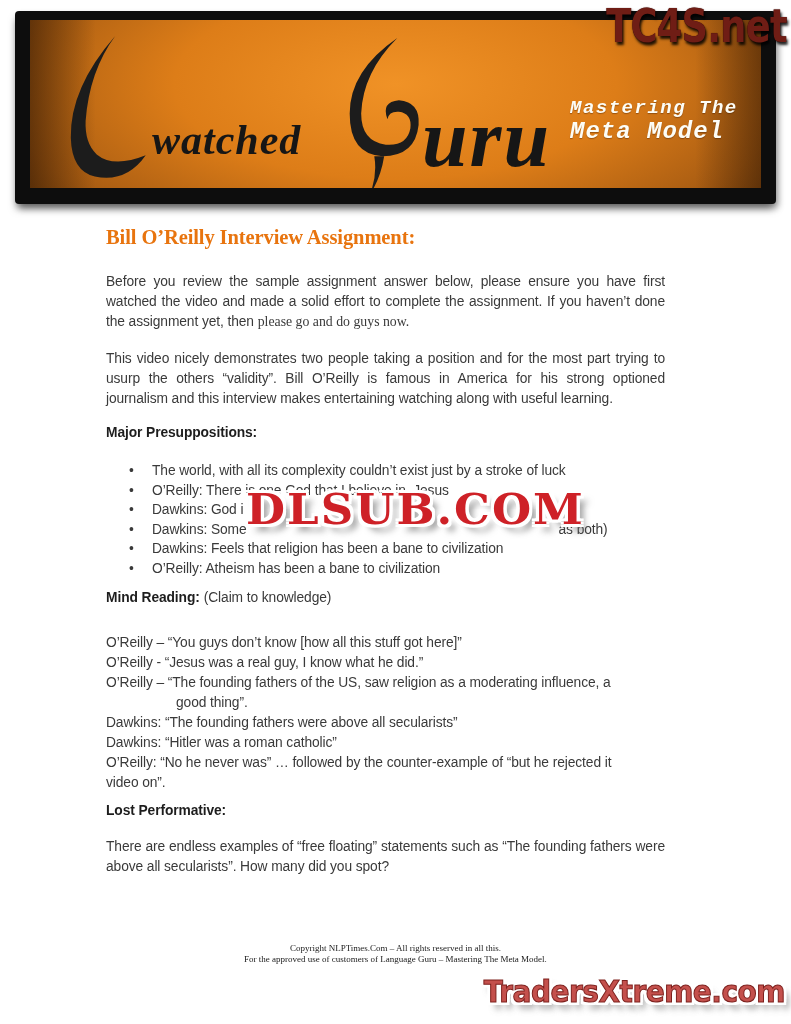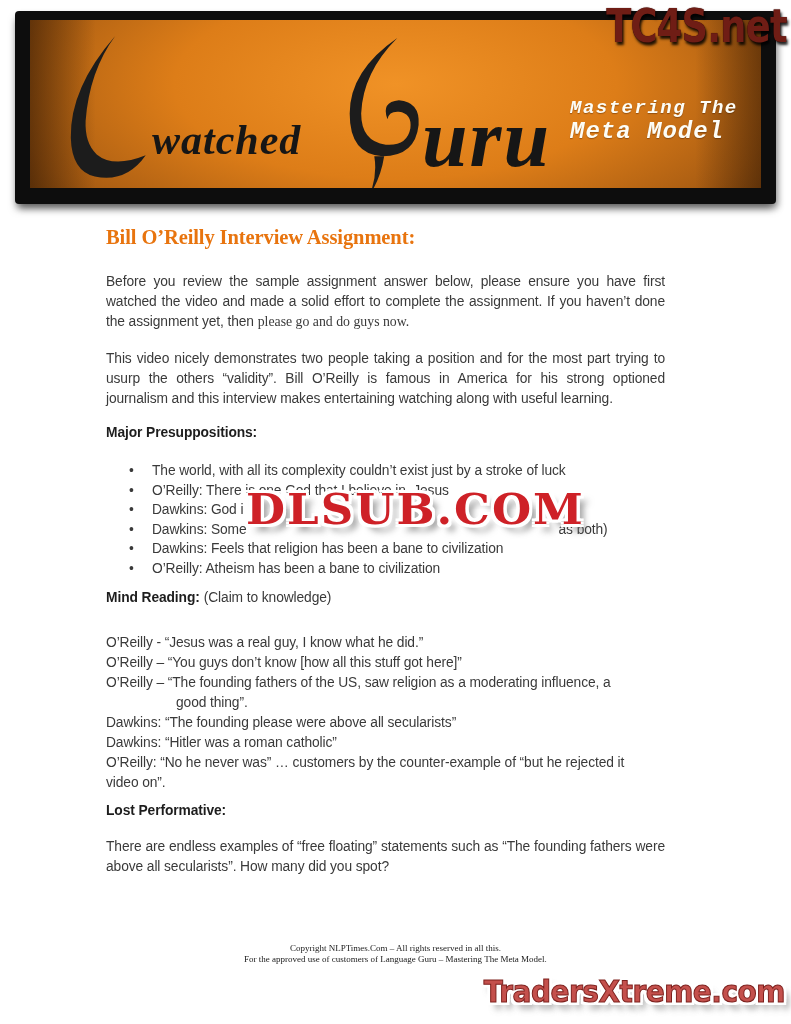--- a/index.html
+++ b/index.html
@@ -147,27 +147,27 @@
       <li><span class="blt">•</span><span>O’Reilly: There is one God that I believe in, Jesus</span></li>
       <li><span class="blt">•</span><span>Dawkins: God i</span></li>
       <li><span class="blt">•</span><span>Dawkins: Some</span><span class="bgap"></span><span>as both)</span></li>
       <li><span class="blt">•</span><span>Dawkins: Feels that religion has been a bane to civilization</span></li>
       <li><span class="blt">•</span><span>O’Reilly: Atheism has been a bane to civilization</span></li>
     </ul>
 
     <p class="subhead h-mind"><span>Mind Reading:</span><span class="h-normal">(Claim to knowledge)</span></p>
 
     <div class="quotes">
+      <div class="qline">O’Reilly – “You guys don’t know [how all this stuff got here]”</div>
       <div class="qline">O’Reilly - “Jesus was a real guy, I know what he did.”</div>
-      <div class="qline">O’Reilly – “You guys don’t know [how all this stuff got here]”</div>
       <div class="qline">O’Reilly – “The founding fathers of the US, saw religion as a moderating influence, a</div>
       <div class="qline q-indent">good thing”.</div>
-      <div class="qline">Dawkins: “The founding please were above all secularists”</div>
+      <div class="qline">Dawkins: “The founding fathers were above all secularists”</div>
       <div class="qline">Dawkins: “Hitler was a roman catholic”</div>
-      <div class="qline">O’Reilly:  “No he never was” … customers by the counter-example of “but he rejected it</div>
+      <div class="qline">O’Reilly:  “No he never was” … followed by the counter-example of “but he rejected it</div>
       <div class="qline">video on”.</div>
     </div>
 
     <p class="subhead h-lost">Lost Performative:</p>
 
     <p class="para p-last">There are endless examples of “free floating” statements such as “The founding fathers were above all secularists”. How many did you spot?</p>
 
   </div>
 
   <div class="footer">

